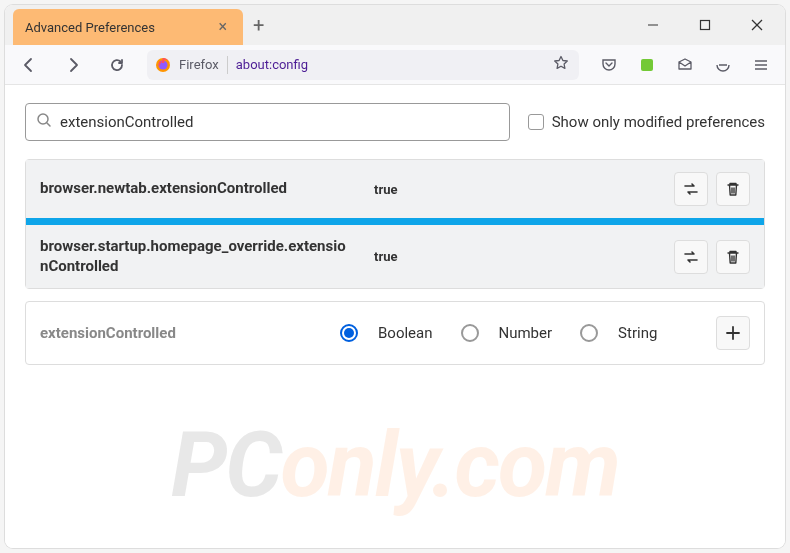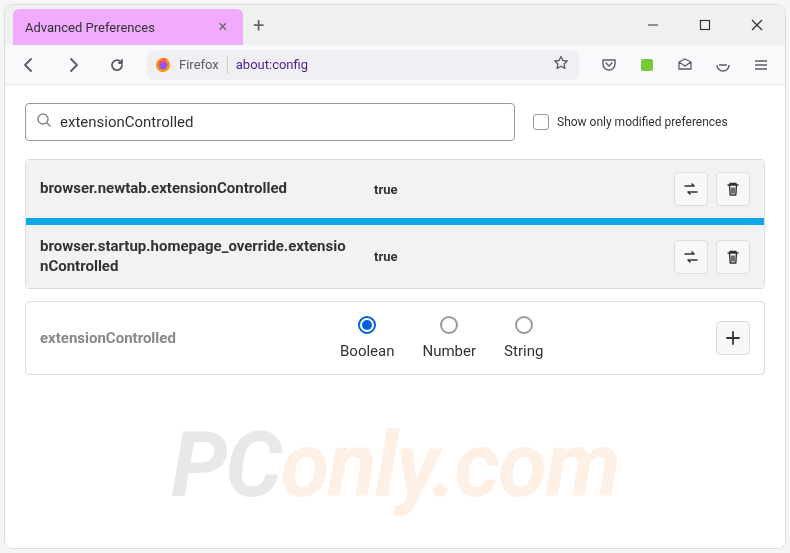--- a/index.html
+++ b/index.html
@@ -1,21 +1,21 @@
 <!DOCTYPE html>
 <html><head>
   <meta charset="utf-8">
   <style>
     * { margin: 0; padding: 0; box-sizing: border-box; font-family: -apple-system, BlinkMacSystemFont, "Segoe UI", Roboto, sans-serif; }
     body { width: 790px; height: 553px; background: #f5f5f5; position: relative; overflow: hidden; }
     
     .window-frame { background: white; border-radius: 8px; margin: 5px; height: 543px; box-shadow: 0 0 0 1px #ddd; overflow: hidden; }
     
     .titlebar { display: flex; align-items: center; height: 40px; background: #f0f0f0; }
-    .tab { display: flex; align-items: center; background: #f0abfc; border-radius: 6px 6px 0 0; padding: 8px 12px; margin-left: 8px; margin-top: 4px; height: 36px; min-width: 230px; }
+    .tab { display: flex; align-items: center; background: #fdba74; border-radius: 6px 6px 0 0; padding: 8px 12px; margin-left: 8px; margin-top: 4px; height: 36px; min-width: 230px; }
     .tab-title { font-size: 13px; color: #333; flex: 1; }
     .tab-close { color: #666; cursor: pointer; padding: 2px 4px; font-size: 16px; line-height: 1; }
     .new-tab-btn { color: #666; font-size: 20px; padding: 4px 10px; cursor: pointer; }
     .window-controls { margin-left: auto; display: flex; gap: 20px; padding-right: 12px; }
     .win-ctrl { width: 32px; height: 32px; display: flex; align-items: center; justify-content: center; cursor: pointer; color: #333; }
     
     .toolbar { display: flex; align-items: center; height: 40px; background: #f9f9fb; border-bottom: 1px solid #e5e5e5; padding: 0 10px; gap: 16px; }
     .nav-btn { width: 28px; height: 28px; display: flex; align-items: center; justify-content: center; cursor: pointer; color: #5b5b66; border-radius: 4px; }
     .urlbar { flex: 1; display: flex; align-items: center; background: #f0f0f4; border-radius: 6px; height: 30px; padding: 0 8px; gap: 8px; }
     .ff-icon { width: 16px; height: 16px; }
@@ -27,34 +27,34 @@
     .toolbar-icon { width: 28px; height: 28px; display: flex; align-items: center; justify-content: center; cursor: pointer; color: #5b5b66; }
     
     .content { padding: 18px 20px; background: white; height: calc(100% - 80px); position: relative; }
     
     .search-row { display: flex; align-items: center; gap: 18px; margin-bottom: 18px; }
     .search-box { flex: 1; display: flex; align-items: center; border: 1px solid #999; border-radius: 4px; height: 38px; padding: 0 10px; gap: 8px; max-width: 490px; }
     .search-icon { color: #888; }
     .search-input { border: none; outline: none; font-size: 15px; flex: 1; color: #333; }
     .checkbox-wrap { display: flex; align-items: center; gap: 8px; }
     .checkbox { width: 16px; height: 16px; border: 1.5px solid #999; border-radius: 3px; }
-    .checkbox-label { font-size: 12px; color: #333; }
+    .checkbox-label { font-size: 15px; color: #333; }
     
     .pref-list { border: 1px solid #ddd; border-radius: 4px; margin-bottom: 12px; }
     .pref-row { display: flex; align-items: center; padding: 12px 14px; gap: 24px; background: #f1f2f3; }
     .pref-row + .pref-row { border-top: 7px solid #0ea5e9; }
     .pref-name { font-size: 15px; font-weight: 700; color: #333; width: 310px; line-height: 1.3; word-break: break-word; }
     .pref-value { font-size: 13px; font-weight: 700; color: #333; flex: 1; }
     .pref-actions { display: flex; gap: 8px; }
     .icon-btn { width: 34px; height: 34px; background: #f8f8f8; border: 1px solid #ddd; border-radius: 4px; display: flex; align-items: center; justify-content: center; cursor: pointer; }
     
     .new-pref { border: 1px solid #ddd; border-radius: 4px; display: flex; align-items: center; padding: 14px 14px; gap: 20px; }
     .new-pref-name { font-size: 15px; font-weight: 700; color: #888; width: 280px; }
     .radio-group { display: flex; gap: 28px; flex: 1; }
-    .radio-opt { display: flex; align-items: center; gap: 8px; cursor: pointer; flex-direction: column; }
+    .radio-opt { display: flex; align-items: center; gap: 20px; cursor: pointer; }
     .radio { width: 18px; height: 18px; border: 2px solid #999; border-radius: 50%; display: flex; align-items: center; justify-content: center; }
     .radio.selected { border-color: #0060df; }
     .radio.selected::after { content: ''; width: 10px; height: 10px; background: #0060df; border-radius: 50%; }
     .radio-label { font-size: 15px; color: #333; }
     
     .watermark { position: absolute; bottom: 30px; left: 50%; transform: translate(-50%, 0); font-size: 90px; font-weight: 700; font-style: italic; color: rgba(255, 140, 60, 0.13); pointer-events: none; user-select: none; white-space: nowrap; letter-spacing: -2px; }
     .watermark .wm-pc { color: rgba(80, 80, 80, 0.13); }
   </style>
 </head>
 <body>

